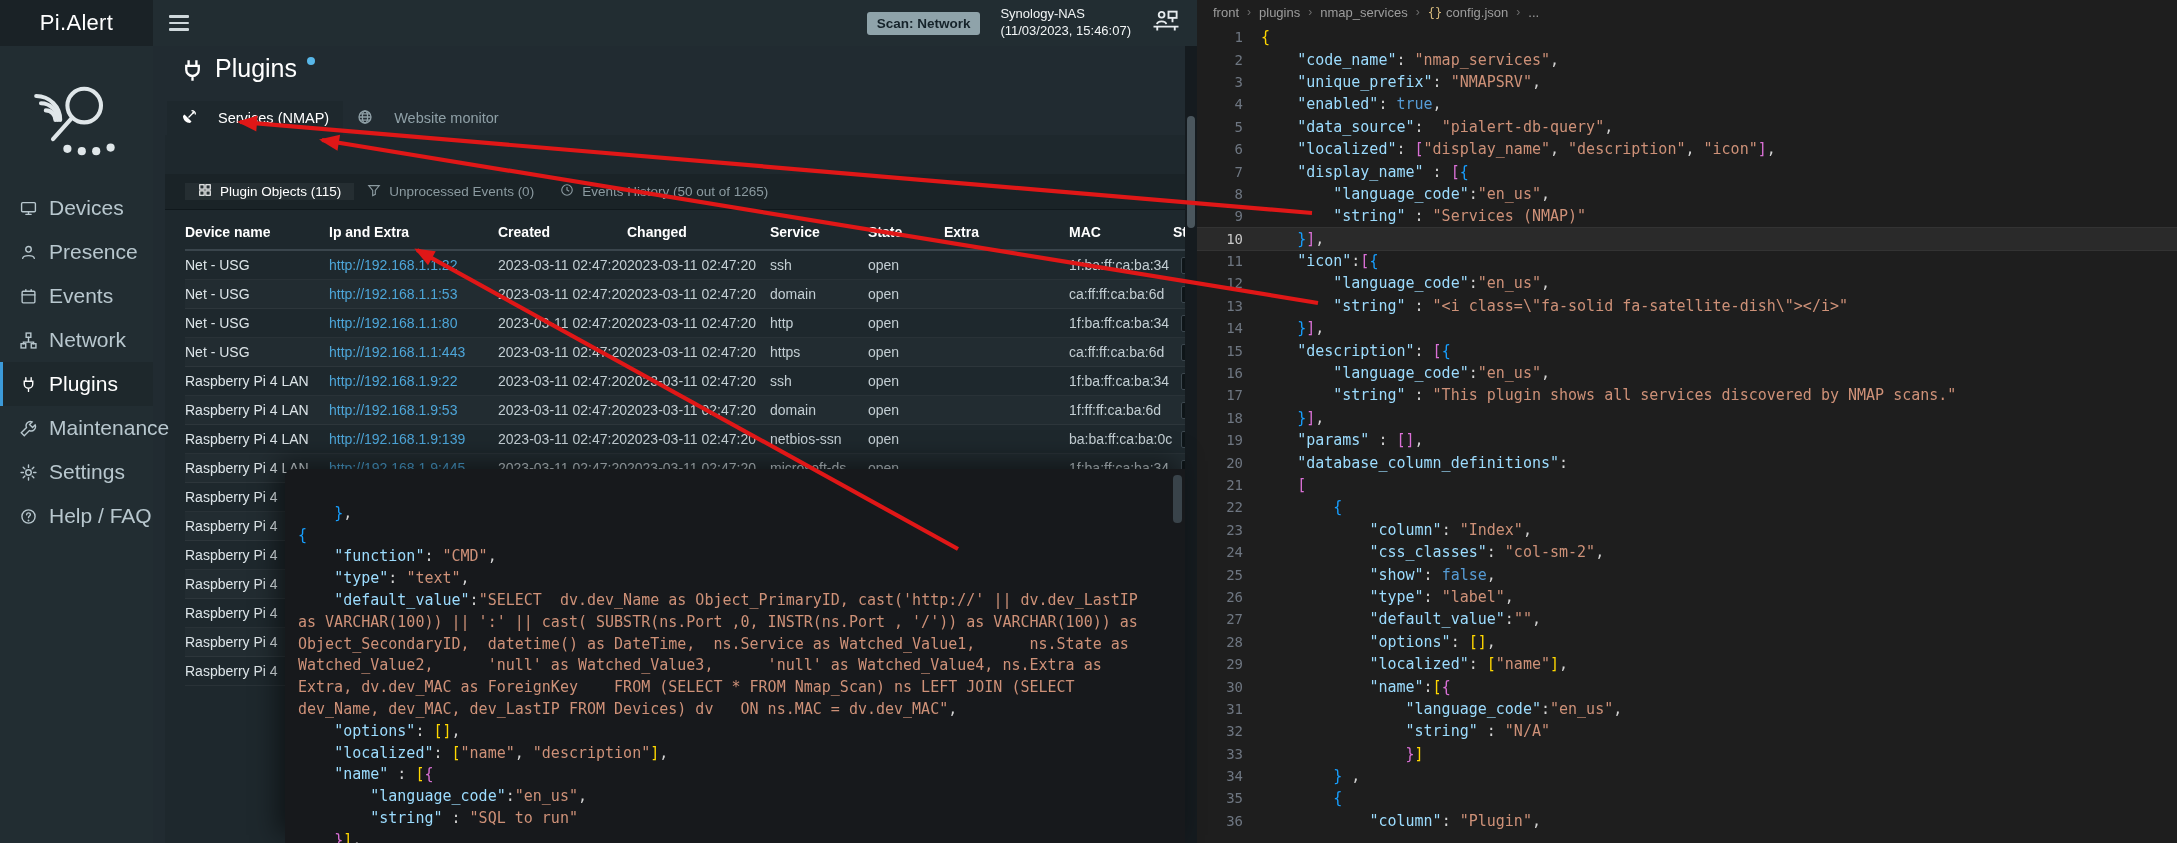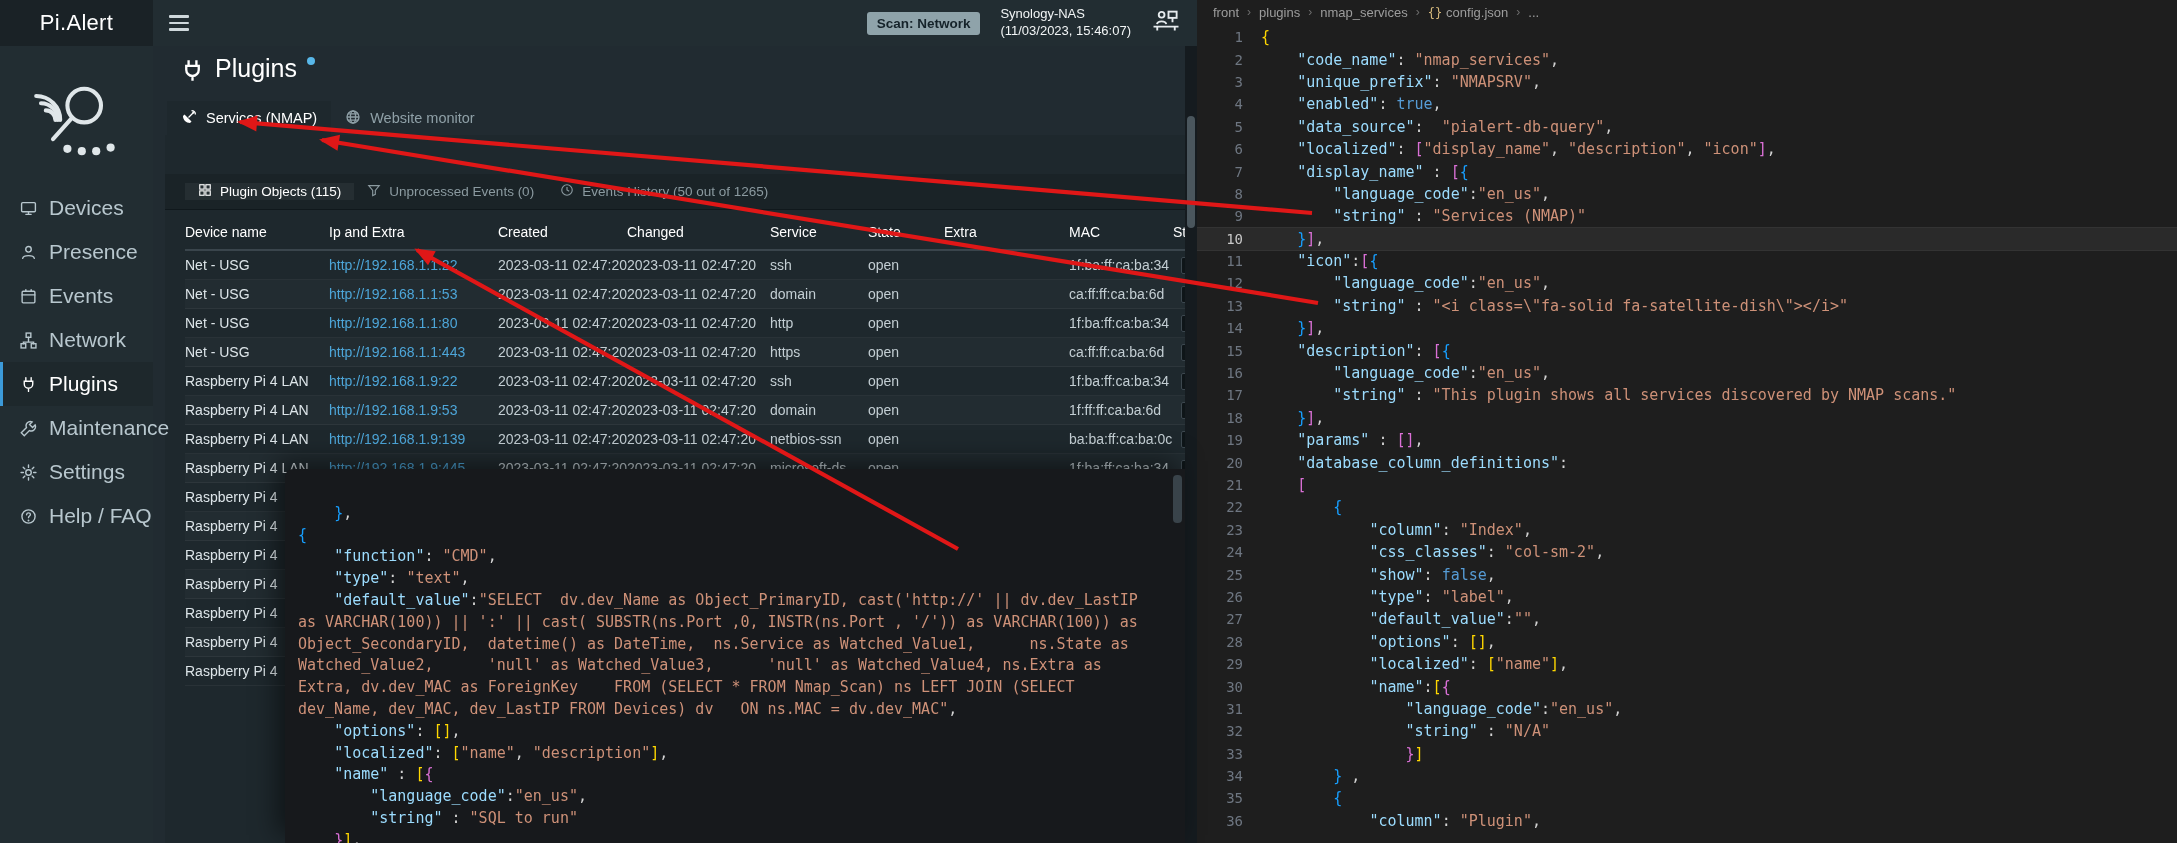--- a/index.html
+++ b/index.html
@@ -29,34 +29,34 @@
   .nav-icon{width:20px;display:flex;align-items:center;justify-content:center;flex:none}
   .nav-icon svg{width:17px;height:17px;fill:none;stroke:currentColor;stroke-width:1.3;stroke-linecap:round}
   .nav-label{white-space:nowrap}
 
   .page-head{position:absolute;left:180px;top:54px;display:flex;align-items:flex-start;gap:10px;z-index:2}
   .page-head .ph-icon svg{width:25px;height:25px;stroke:#fff;fill:none;stroke-width:1.5;margin-top:4px}
   .page-title{font-size:25px;font-weight:500;color:#fff}
   .sup-dot{width:8px;height:8px;border-radius:50%;background:#58b7e8;margin-top:3px}
 
   .tabs{position:absolute;left:167px;top:101px;height:34px;display:flex;z-index:2}
-  .tab{display:flex;align-items:center;gap:9px;padding:0 14px;font-size:14.5px;color:#8fa0a7;cursor:pointer}
+  .tab{display:flex;align-items:center;gap:21px;padding:0 14px;font-size:14.5px;color:#8fa0a7;cursor:pointer}
   .tab.active{background:#1e282d;color:#fff}
   .tab-icon svg{width:16px;height:16px;stroke:currentColor;fill:none;stroke-width:1.3}
 
   .panel{position:absolute;left:165px;top:135px;width:1020px;height:708px;background:#1e282d;overflow:hidden}
   .subtabs{position:absolute;left:0;top:39px;right:0;height:35px;display:flex;align-items:center;
            padding-left:20px;background:#1a2327;border-bottom:1px solid #10181c}
   .subtab{display:flex;align-items:center;gap:8px;padding:0 13px;font-size:13.5px;color:#8b9aa0;cursor:pointer}
   .subtab.active{color:#fff;background:rgba(255,255,255,.05)}
   .subtab-icon svg{width:14px;height:14px;stroke:currentColor;fill:none;stroke-width:1.3}
 
   .table{position:absolute;left:20px;top:80px;width:1022px}
   .thead,.tr{display:grid;grid-template-columns:144px 169px 129px 143px 98px 76px 125px 104px 34px;align-items:center}
-  .thead{height:34px;font-size:14px;font-weight:normal;color:#fff;border-bottom:2px solid #3a454c}
+  .thead{height:34px;font-size:14px;font-weight:bold;color:#fff;border-bottom:2px solid #3a454c}
   .tr{height:28px;font-size:14px;color:#c3ced3;border-bottom:1px solid rgba(255,255,255,.05)}
   .tr:nth-child(even){background:rgba(255,255,255,.02)}
   .td,.th{padding-right:8px;overflow:hidden;white-space:nowrap}
   .td-device{color:#dde5e9}
   .link{color:var(--link);text-decoration:none;cursor:pointer}
   .td-stat{display:flex}
   .cb{width:15px;height:15px;margin-left:8px;background:#0e1518;border:1px solid #3c474e;border-radius:2px;
       color:#87959c;font-size:11px;line-height:14px;text-align:center;cursor:pointer}
 
   .app-scroll{position:absolute;right:0;top:46px;width:12px;bottom:0;background:#151b1f;z-index:4}

